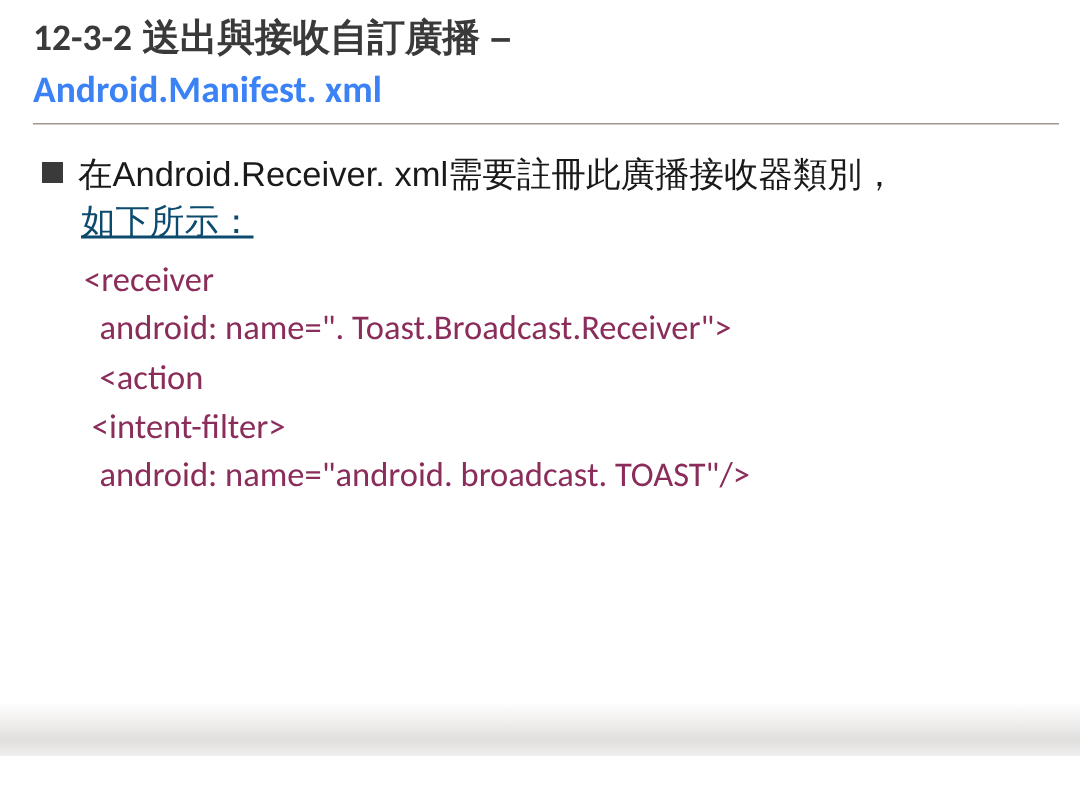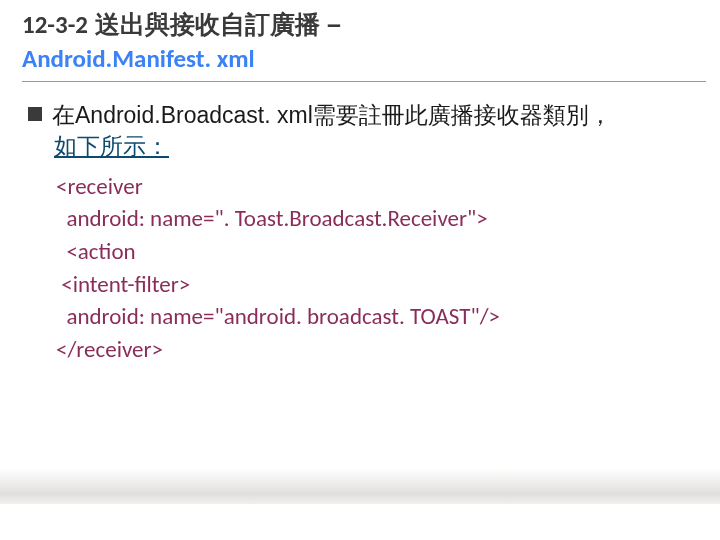--- a/index.html
+++ b/index.html
@@ -115,29 +115,28 @@
       <span class="section-num">12-3-2</span>
       <span>送出與接收自訂廣播 –</span>
     </div>
     <div class="title-line2">Android.Manifest. xml</div>
     <div class="title-underline"></div>
   </div>
 
   <div class="body">
     <div class="bullet-row">
       <div class="bullet-marker"></div>
-      <div class="bullet-text">在Android.Broadcast. xml需要註冊此廣播接收器類別，</div>
+      <div class="bullet-text">在Android.Receiver. xml需要註冊此廣播接收器類別，</div>
     </div>
     <div class="bullet-continue">如下所示：</div>
 
     <div class="code-block">
       <div class="code-line">&lt;receiver</div>
       <div class="code-line">  android: name=". Toast.Broadcast.Receiver"&gt;</div>
       <div class="code-line">  &lt;action</div>
       <div class="code-line"> &lt;intent-filter&gt;</div>
       <div class="code-line">  android: name="android. broadcast. TOAST"/&gt;</div>
-      <div class="code-line">&lt;/receiver&gt;</div>
     </div>
   </div>
 
 </div>
 
 <div class="bottom-shadow"></div>
 
 </body></html>

